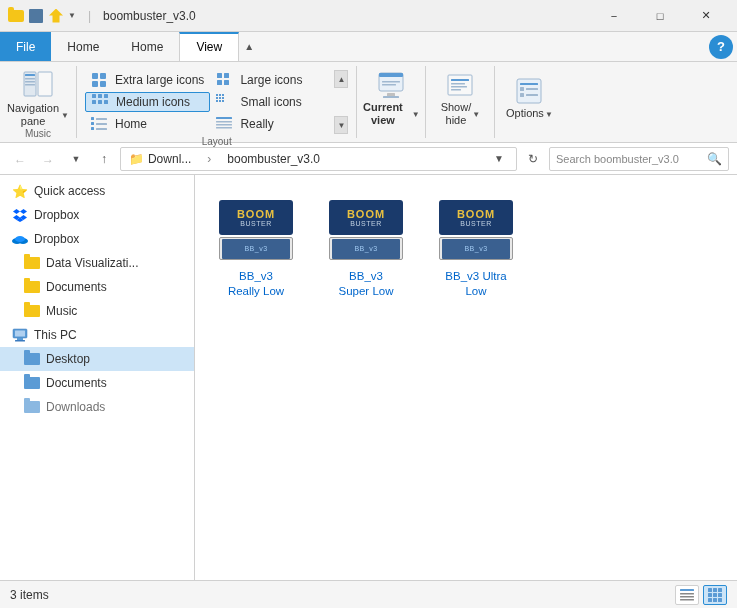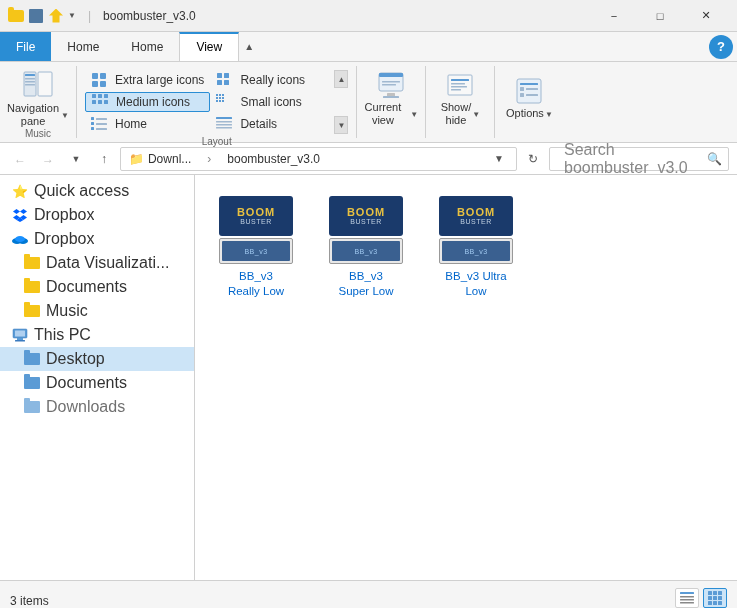--- a/index.html
+++ b/index.html
@@ -318,24 +318,23 @@
       align-items: center;
       border: 1px solid #d0d0d0;
       height: 24px;
       padding: 0 6px;
       border-radius: 2px;
       width: 180px;
       gap: 4px;
       background: #fff;
     }
     .search-text {
-      font-size: 16px;
+      font-size: 11px;
       color: #888;
       flex: 1;
-      margin-left: 8px;
     }
 
     
     .main-area {
       display: flex;
       height: calc(608px - 32px - 111px - 32px - 28px);
       
     }
 
     
@@ -371,21 +370,21 @@
     }
     .sidebar-item.selected { background: #cce4f7; }
     .sidebar-item.indent1 { padding-left: 24px; }
     .sidebar-item-icon {
       width: 16px; height: 16px;
       flex-shrink: 0;
       display: flex; align-items: center; justify-content: center;
       font-size: 13px;
     }
     .sidebar-item-label {
-      font-size: 16px;
+      font-size: 12px;
       color: #333;
       white-space: nowrap;
       overflow: hidden;
       text-overflow: ellipsis;
     }
 
     
     .folder-sm {
       display: inline-block;
       width: 16px; height: 12px;
@@ -431,21 +430,21 @@
     .file-thumbnail {
       width: 80px;
       height: 70px;
       display: flex;
       align-items: center;
       justify-content: center;
       position: relative;
     }
     .file-icon-outer {
       width: 78px;
-      height: 68px;
+      height: 60px;
       display: flex;
       flex-direction: column;
       align-items: center;
       justify-content: center;
     }
     
     .boom-logo {
       width: 74px;
       height: 40px;
       background: #1a3a6b;
@@ -503,21 +502,21 @@
       max-width: 86px;
       word-break: break-word;
     }
 
     
     .status-bar {
       height: 28px;
       background: #f5f5f5;
       border-top: 1px solid #d0d0d0;
       display: flex;
-      align-items: flex-end;
+      align-items: center;
       padding: 0 10px;
     }
     .status-text {
       font-size: 12px;
       color: #333;
       flex: 1;
     }
     .status-view-btns {
       display: flex;
       gap: 4px;
@@ -645,21 +644,21 @@
         <div class="layout-col">
           <div class="layout-item">
             <div class="layout-item-icon">
               <svg width="16" height="16" viewBox="0 0 16 16">
                 <rect x="1" y="1" width="5" height="5" rx="0.5" fill="#5b9bd5"></rect>
                 <rect x="8" y="1" width="5" height="5" rx="0.5" fill="#5b9bd5"></rect>
                 <rect x="1" y="8" width="5" height="5" rx="0.5" fill="#5b9bd5"></rect>
                 <rect x="8" y="8" width="5" height="5" rx="0.5" fill="#5b9bd5"></rect>
               </svg>
             </div>
-            <span class="layout-item-label">Really icons</span>
+            <span class="layout-item-label">Large icons</span>
           </div>
           <div class="layout-item">
             <div class="layout-item-icon">
               <svg width="16" height="16" viewBox="0 0 16 16">
                 <rect x="0" y="0" width="2" height="2" fill="#5b9bd5"></rect>
                 <rect x="3" y="0" width="2" height="2" fill="#5b9bd5"></rect>
                 <rect x="6" y="0" width="2" height="2" fill="#5b9bd5"></rect>
                 <rect x="0" y="3" width="2" height="2" fill="#5b9bd5"></rect>
                 <rect x="3" y="3" width="2" height="2" fill="#5b9bd5"></rect>
                 <rect x="6" y="3" width="2" height="2" fill="#5b9bd5"></rect>
@@ -672,21 +671,21 @@
           </div>
           <div class="layout-item">
             <div class="layout-item-icon">
               <svg width="16" height="16" viewBox="0 0 16 16">
                 <rect x="0" y="1" width="16" height="2" rx="0.5" fill="#5b9bd5"></rect>
                 <rect x="0" y="5" width="16" height="1.5" rx="0.5" fill="#a0b8d0"></rect>
                 <rect x="0" y="8" width="16" height="1.5" rx="0.5" fill="#a0b8d0"></rect>
                 <rect x="0" y="11" width="16" height="1.5" rx="0.5" fill="#a0b8d0"></rect>
               </svg>
             </div>
-            <span class="layout-item-label">Details</span>
+            <span class="layout-item-label">Really</span>
           </div>
         </div>
         <div class="layout-scroll">
           <div class="layout-scroll-btn">▲</div>
           <div class="layout-scroll-btn">▼</div>
         </div>
       </div>
       <div class="ribbon-group-label">Layout</div>
     </div>
 
@@ -695,21 +694,21 @@
         <div class="ribbon-big-btn-icon">
           <svg width="32" height="32" viewBox="0 0 32 32">
             <rect x="4" y="4" width="24" height="18" rx="2" fill="#e8f0f8" stroke="#a0b8d0" stroke-width="1"></rect>
             <rect x="4" y="4" width="24" height="4" rx="1" fill="#5b9bd5"></rect>
             <rect x="7" y="12" width="18" height="1.5" rx="0.5" fill="#a0b8d0"></rect>
             <rect x="7" y="15" width="14" height="1.5" rx="0.5" fill="#a0b8d0"></rect>
             <rect x="12" y="24" width="8" height="3" rx="0.5" fill="#c0c0c0"></rect>
             <rect x="8" y="27" width="16" height="2" rx="0.5" fill="#a0b8d0"></rect>
           </svg>
         </div>
-        <div style="display:flex;align-items:center;gap:9px;">
+        <div style="display:flex;align-items:center;gap:9px;font-weight:bold;">
           <span class="ribbon-big-btn-label">Current<br>view</span>
           <span style="font-size:8px;color:#555;">▼</span>
         </div>
       </div>
       <div class="ribbon-group-label"></div>
     </div>
 
     <div style="display:flex;flex-direction:column;align-items:center;padding:4px 8px;border-right:1px solid #d0d0d0;">
       <div class="ribbon-big-btn">
         <div class="ribbon-big-btn-icon">

